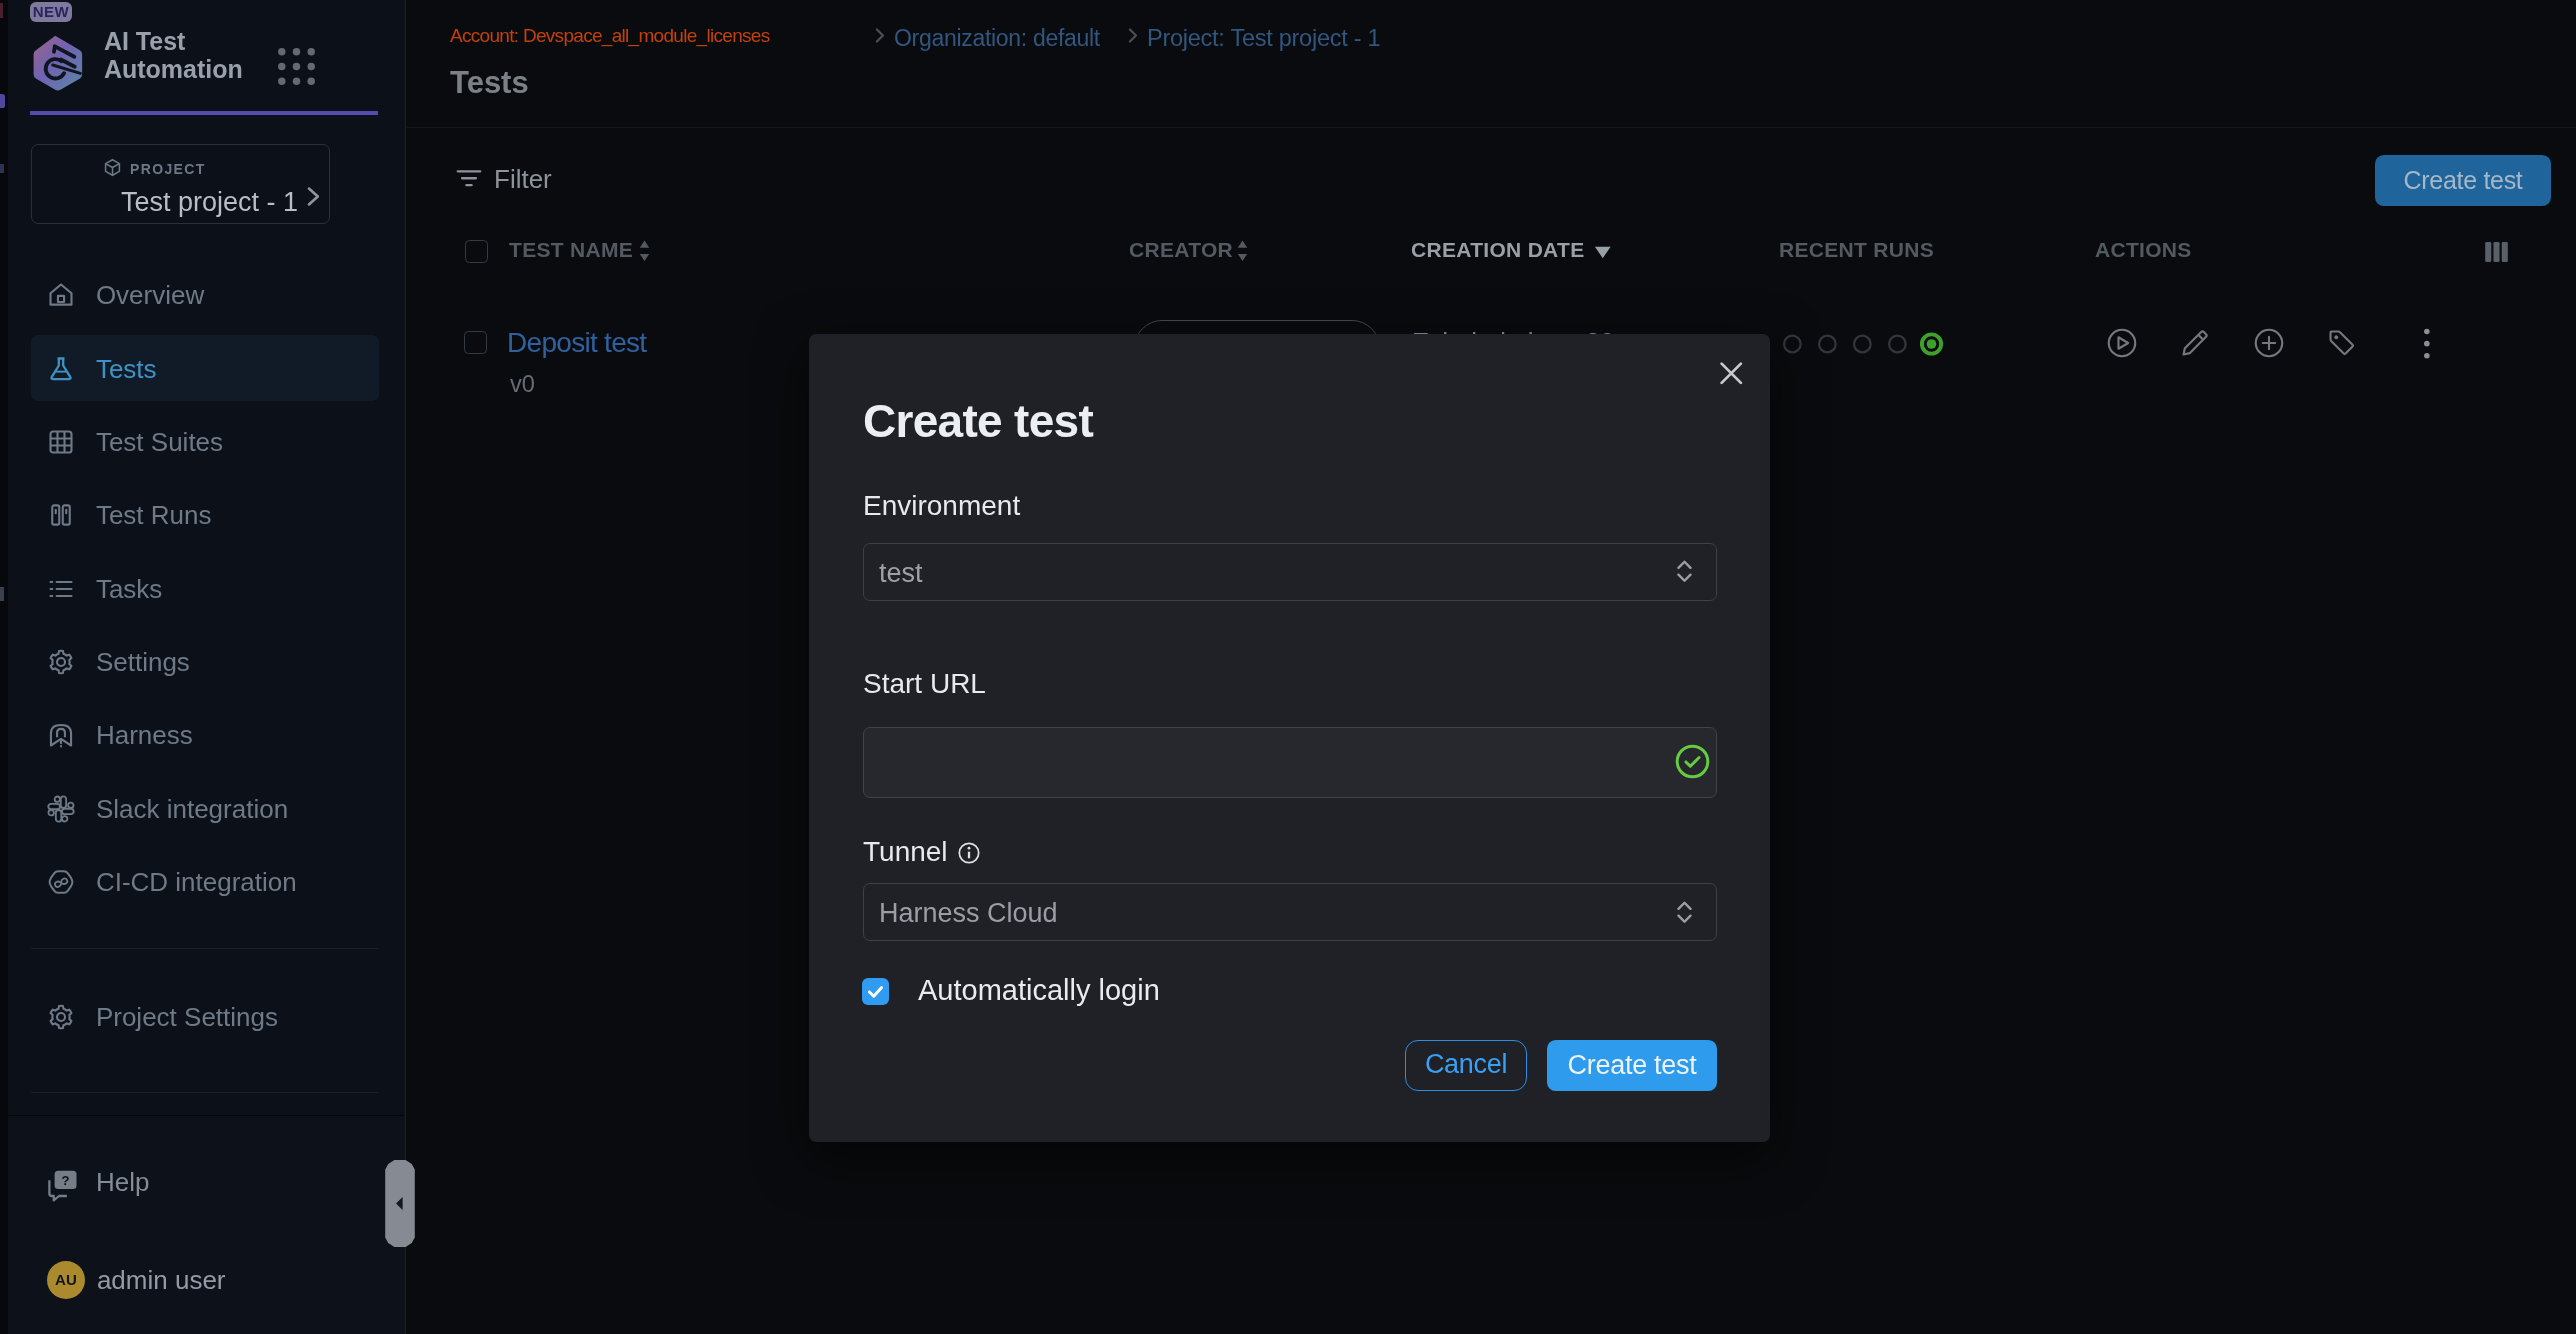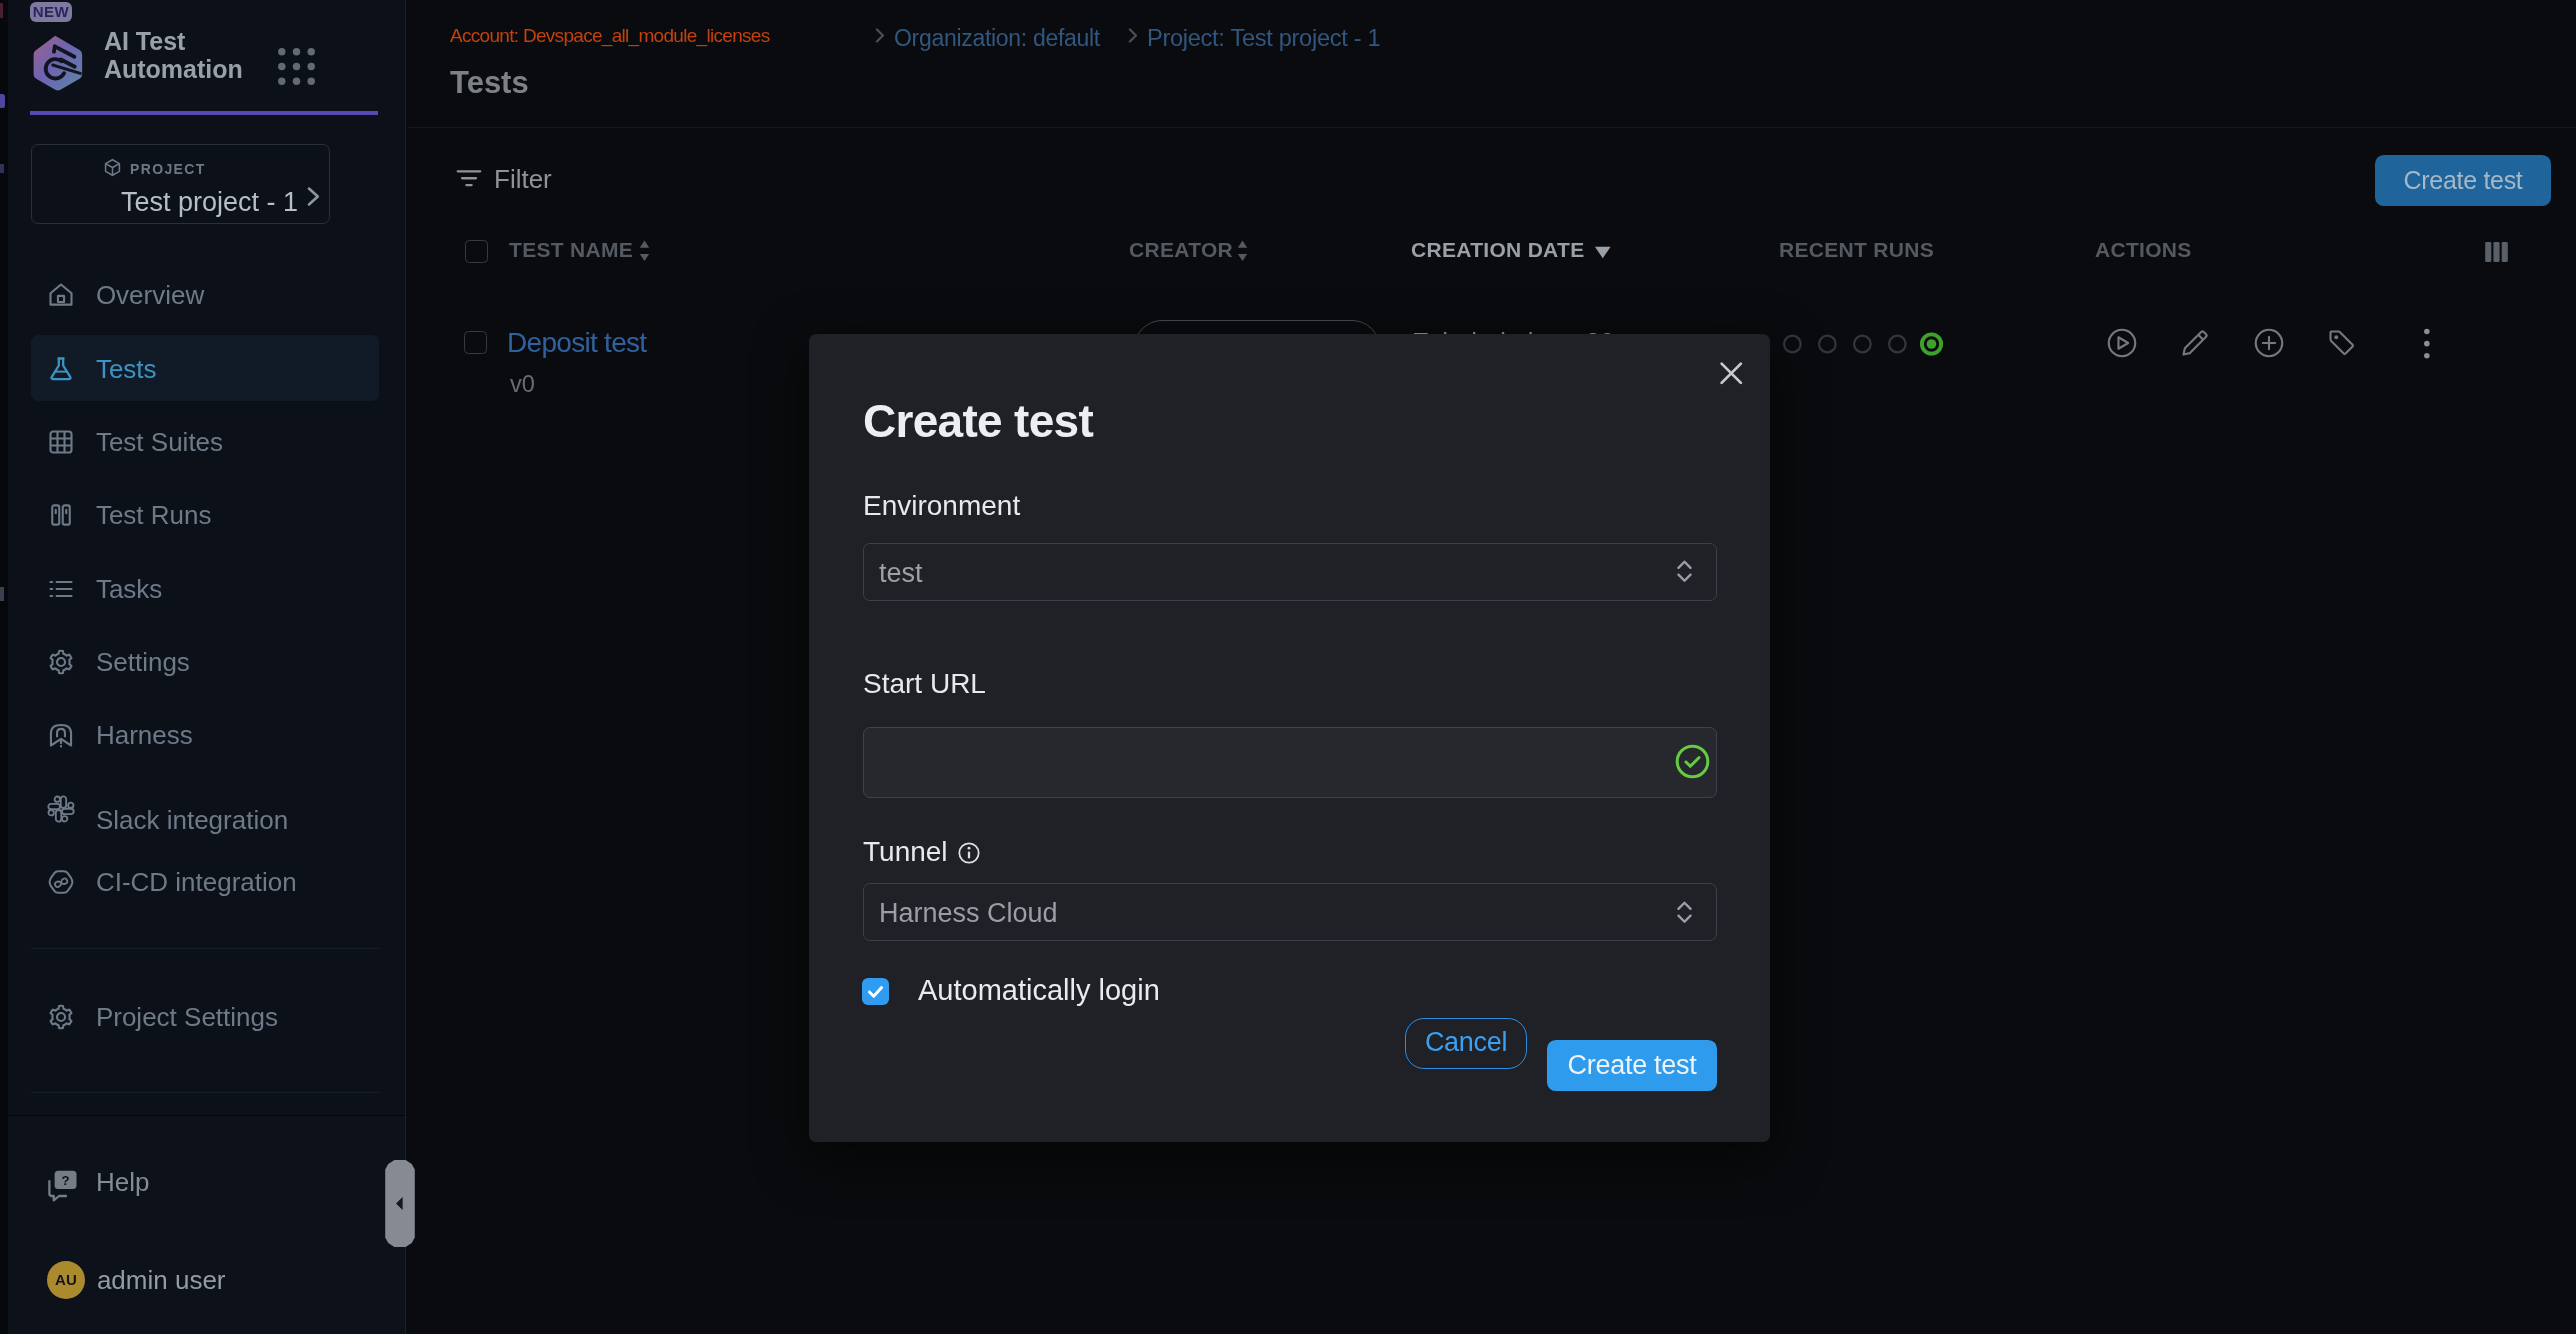--- a/index.html
+++ b/index.html
@@ -116,21 +116,21 @@
 
   <svg class="abs" style="left:39px;top:795px;" width="28" height="28" viewBox="0 0 32 32" fill="none" stroke="#6e7a88" stroke-width="2.1" stroke-linecap="round">
     <g id="slkarm">
       <rect x="10.1" y="17.1" width="6.2" height="13.4" rx="3.1"></rect>
       <rect x="1.7" y="17.1" width="6.2" height="6.2" rx="3.1"></rect>
     </g>
     <use href="#slkarm" transform="rotate(90 16 16)"></use>
     <use href="#slkarm" transform="rotate(180 16 16)"></use>
     <use href="#slkarm" transform="rotate(270 16 16)"></use>
   </svg>
-  <div class="abs" style="left:88px;top:795px;font-size:26px;line-height:28px;color:#6e7a88;margin-top:11px;">Slack integration</div>
+  <div class="abs" style="left:88px;top:795px;font-size:26px;line-height:28px;color:#6e7a88;">Slack integration</div>
 
   <svg class="abs" style="left:39px;top:868px;" width="28" height="28" viewBox="0 0 32 32" fill="none" stroke="#6e7a88" stroke-width="2.3" stroke-linejoin="round">
     <path d="M29 16 Q29 13.9 27.5 11.3 L23.6 5.8 Q22 3.6 19.3 3.6 L12.7 3.6 Q10 3.6 8.4 5.8 L4.5 11.3 Q3 13.9 3 16 Q3 18.1 4.5 20.7 L8.4 26.2 Q10 28.4 12.7 28.4 L19.3 28.4 Q22 28.4 23.6 26.2 L27.5 20.7 Q29 18.1 29 16 Z"></path>
     <path d="M15.5 16 C13.5 12.6 8.6 13.4 8.6 16.9 C8.6 20.4 13.5 21.2 15.5 17.8 L16.5 16 C18.5 12.6 23.4 13.4 23.4 16.9 C23.4 20.4 18.5 21.2 16.5 17.8 Z" stroke-width="2.1" transform="rotate(-25 16 16.5)" stroke-linejoin="round"></path>
   </svg>
   <div class="abs" style="left:88px;top:868px;font-size:26px;line-height:28px;color:#6e7a88;">CI-CD integration</div>
 
   <div class="abs" style="left:23px;top:948px;width:348px;height:1.3px;background:#1a202b;"></div>
 
   <svg class="abs" style="left:39px;top:1003px;" width="28" height="28" viewBox="0 0 32 32" fill="none" stroke="#6e7a88" stroke-width="2.4">
@@ -268,16 +268,16 @@
   <svg class="abs" style="left:866px;top:566px;" width="19" height="24.5" viewBox="0 0 22 28" fill="none" stroke="#9b9fa5" stroke-width="2.8" stroke-linecap="round" stroke-linejoin="round">
     <path d="M4 10 L11 3 L18 10 M4 18 L11 25 L18 18"></path>
   </svg>
 
   <div class="abs" style="left:53px;top:644px;width:27px;height:27px;border-radius:6.1px;background:#2f9bf1;"></div>
   <svg class="abs" style="left:53px;top:644px;" width="27" height="27" viewBox="0 0 31 31" fill="none" stroke="#fff" stroke-width="3.4" stroke-linecap="round" stroke-linejoin="round">
     <path d="M8.5 16 L13.5 21 L22.5 11"></path>
   </svg>
   <div class="abs" style="left:109px;top:640px;font-size:29px;color:#e9ebed;">Automatically login</div>
 
-  <div class="abs" style="left:596px;top:684px;width:122px;height:51px;border:1.7px solid #2b8ee4;border-radius:19px;color:#3aa0f4;font-size:27px;font-weight:500;text-align:center;line-height:47px;letter-spacing:-0.3px;">Cancel</div>
+  <div class="abs" style="left:596px;top:706px;width:122px;height:51px;border:1.7px solid #2b8ee4;border-radius:13px;color:#3aa0f4;font-size:27px;font-weight:500;text-align:center;line-height:47px;letter-spacing:-0.3px;">Cancel</div>
   <div class="abs" style="left:738px;top:706px;width:170px;height:51px;border-radius:8.7px;background:#2e9bec;color:#edf3f8;font-size:27px;font-weight:500;text-align:center;line-height:51px;letter-spacing:-0.3px;">Create test</div>
 </div>
 
 
 </body></html>

